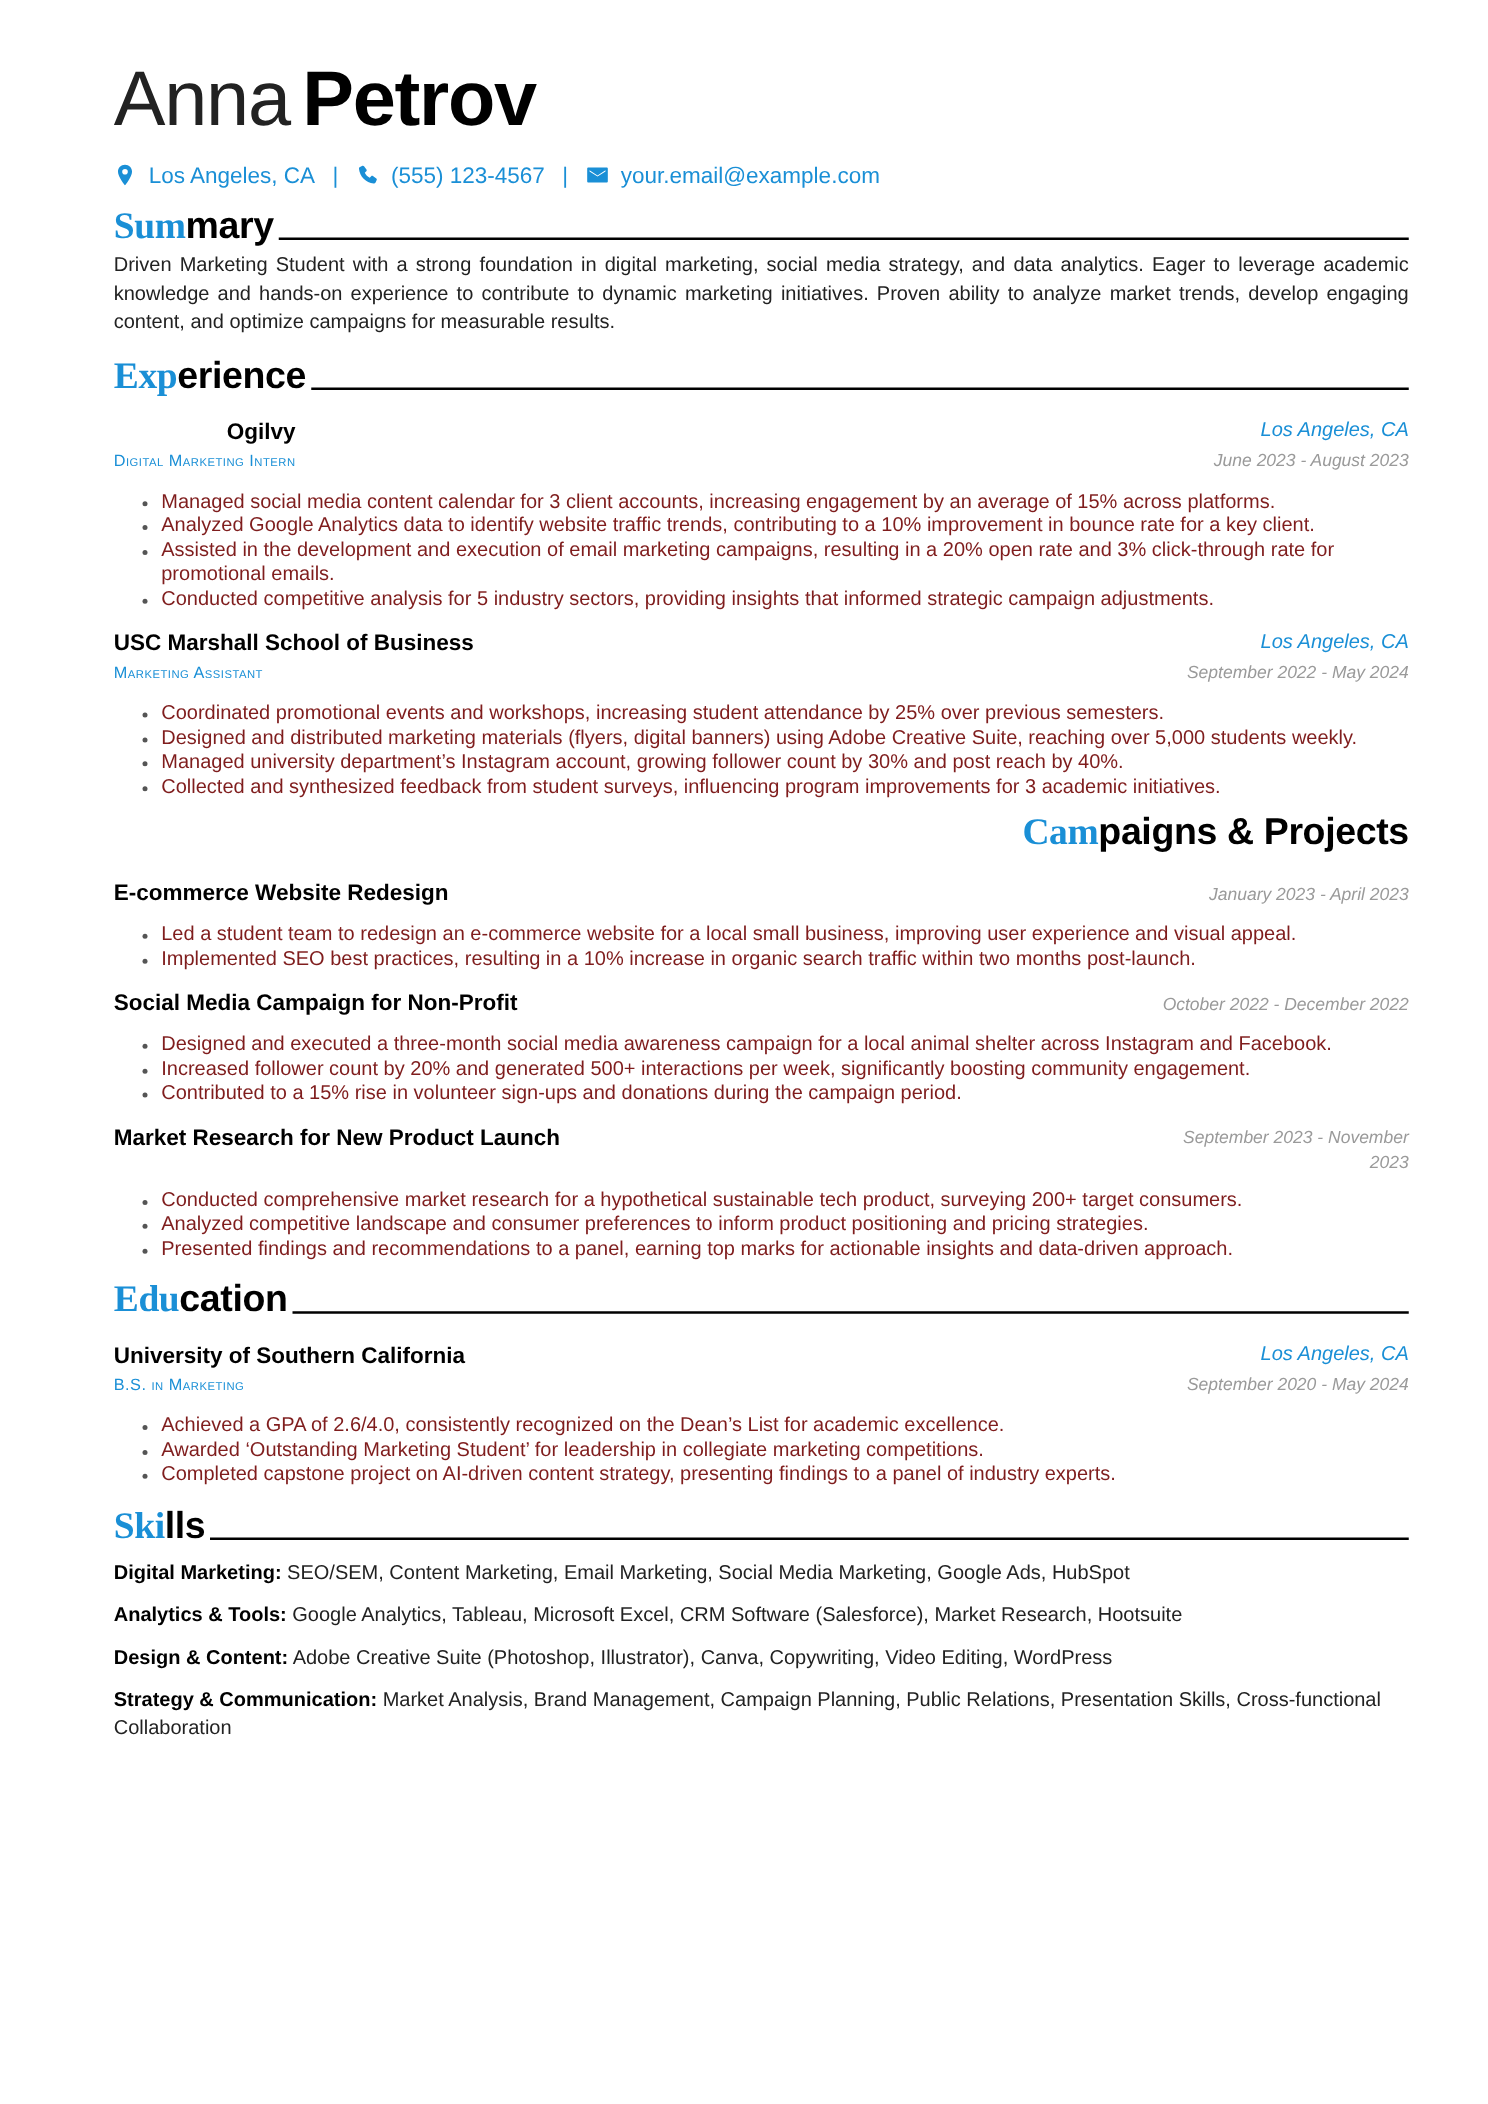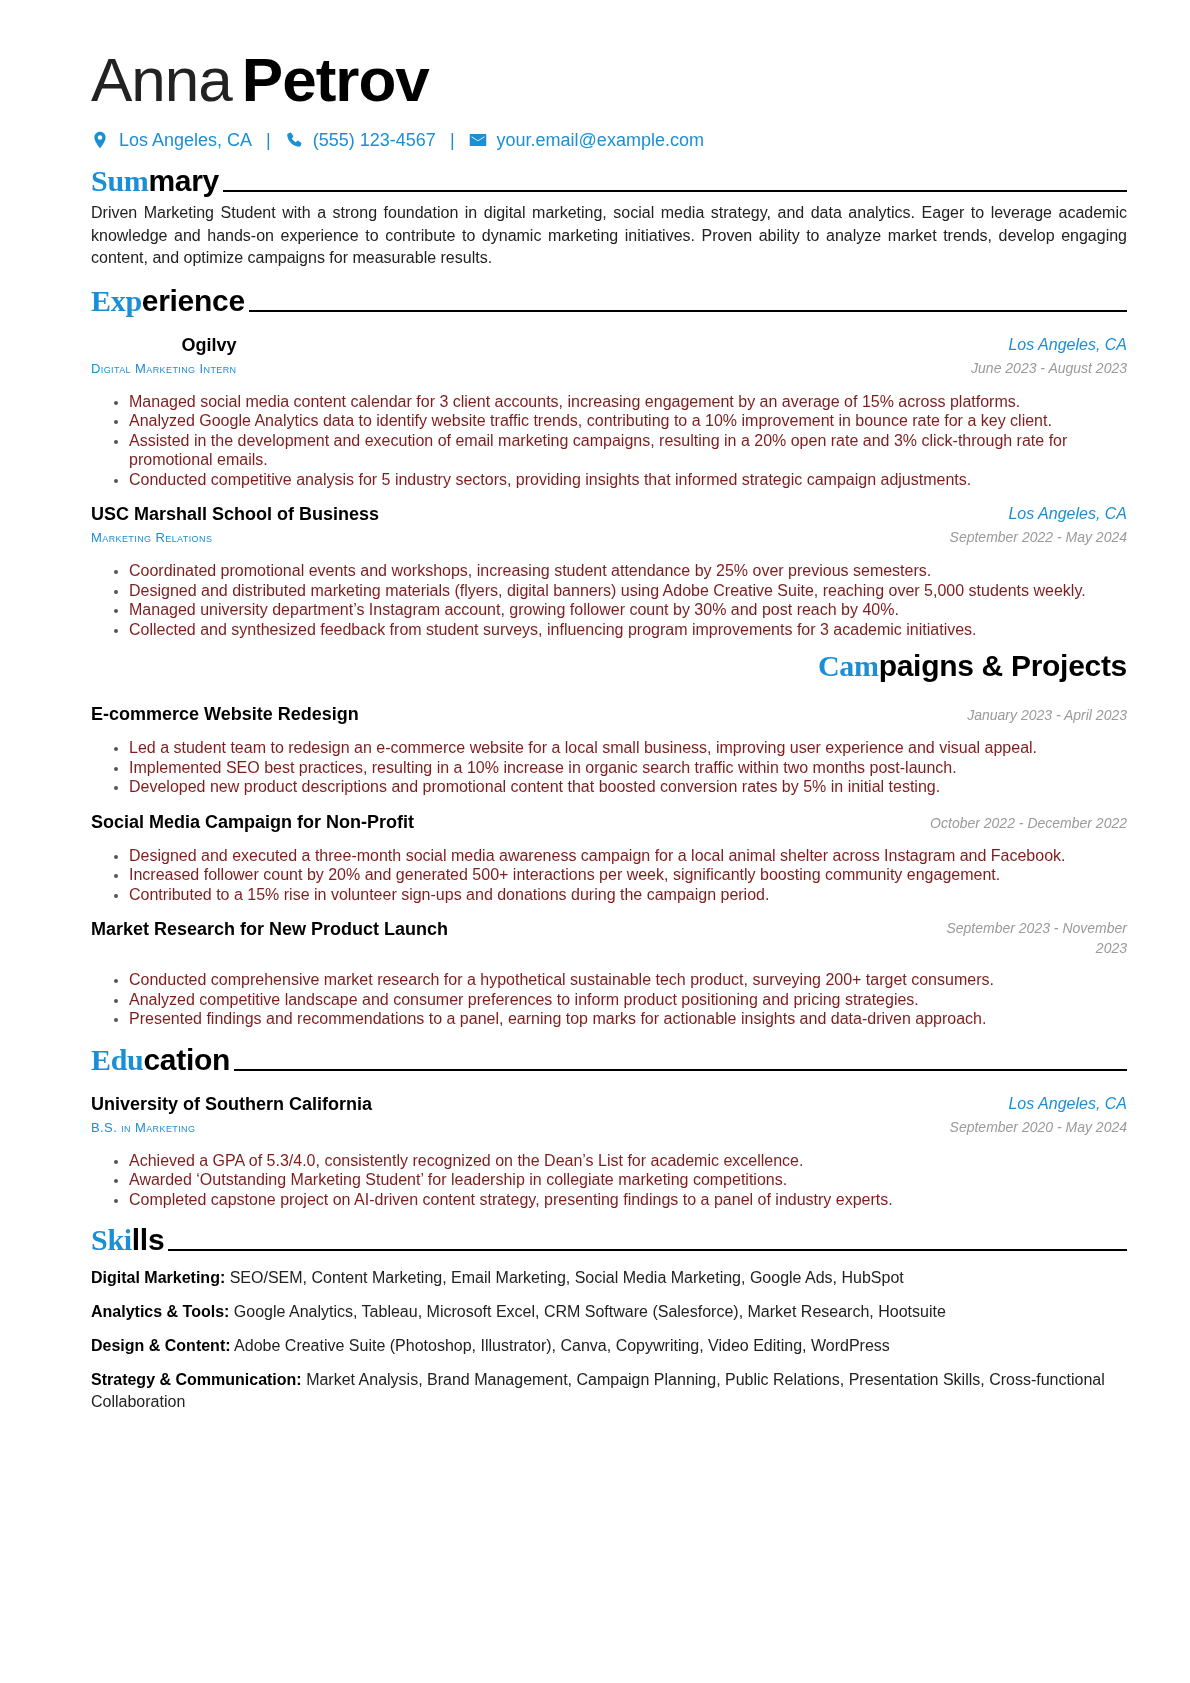--- a/index.html
+++ b/index.html
@@ -246,21 +246,21 @@
       <li>Analyzed Google Analytics data to identify website traffic trends, contributing to a 10% improvement in bounce rate for a key client.</li>
       <li>Assisted in the development and execution of email marketing campaigns, resulting in a 20% open rate and 3% click-through rate for promotional emails.</li>
       <li>Conducted competitive analysis for 5 industry sectors, providing insights that informed strategic campaign adjustments.</li>
     </ul>
   </div>
 
   <div class="entry">
     <div class="entry-head">
       <div class="left">
         <div class="org">USC Marshall School of Business</div>
-        <div class="role">Marketing Relations</div>
+        <div class="role">Marketing Assistant</div>
       </div>
       <div class="right">
         <div class="loc">Los Angeles, CA</div>
         <div class="date">September 2022 - May 2024</div>
       </div>
     </div>
     <ul class="bullets">
       <li>Coordinated promotional events and workshops, increasing student attendance by 25% over previous semesters.</li>
       <li>Designed and distributed marketing materials (flyers, digital banners) using Adobe Creative Suite, reaching over 5,000 students weekly.</li>
       <li>Managed university department’s Instagram account, growing follower count by 30% and post reach by 40%.</li>
@@ -278,21 +278,20 @@
       <div class="left">
         <div class="org">E-commerce Website Redesign</div>
       </div>
       <div class="right">
         <div class="date">January 2023 - April 2023</div>
       </div>
     </div>
     <ul class="bullets">
       <li>Led a student team to redesign an e-commerce website for a local small business, improving user experience and visual appeal.</li>
       <li>Implemented SEO best practices, resulting in a 10% increase in organic search traffic within two months post-launch.</li>
-      <li>Developed new product descriptions and promotional content that boosted conversion rates by 5% in initial testing.</li>
     </ul>
   </div>
 
   <div class="entry">
     <div class="entry-head">
       <div class="left">
         <div class="org">Social Media Campaign for Non-Profit</div>
       </div>
       <div class="right">
         <div class="date">October 2022 - December 2022</div>
@@ -331,21 +330,21 @@
       <div class="left">
         <div class="org">University of Southern California</div>
         <div class="role">B.S. in Marketing</div>
       </div>
       <div class="right">
         <div class="loc">Los Angeles, CA</div>
         <div class="date">September 2020 - May 2024</div>
       </div>
     </div>
     <ul class="bullets">
-      <li>Achieved a GPA of 5.3/4.0, consistently recognized on the Dean’s List for academic excellence.</li>
+      <li>Achieved a GPA of 2.6/4.0, consistently recognized on the Dean’s List for academic excellence.</li>
       <li>Awarded ‘Outstanding Marketing Student’ for leadership in collegiate marketing competitions.</li>
       <li>Completed capstone project on AI-driven content strategy, presenting findings to a panel of industry experts.</li>
     </ul>
   </div>
 
   <div class="section-title" style="margin-top:10px;">
     <span class="txt"><span class="accent">Ski</span><span>lls</span></span>
     <span class="rule"></span>
   </div>
 

